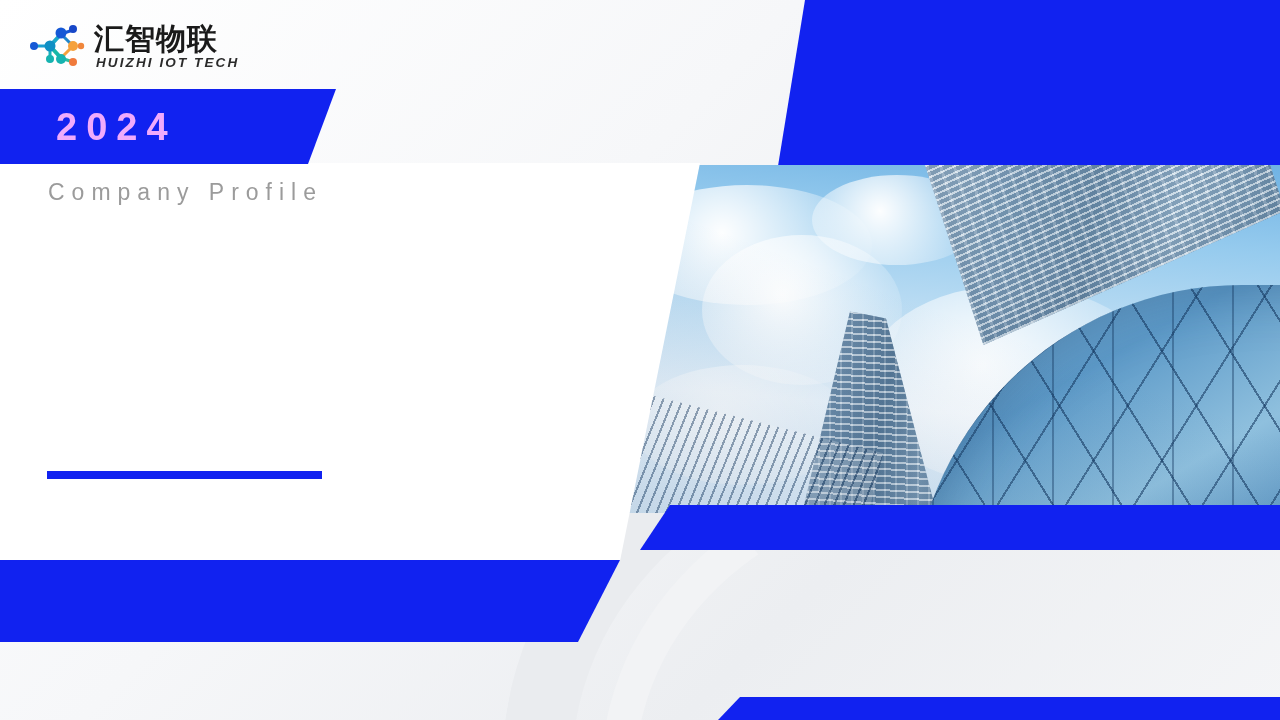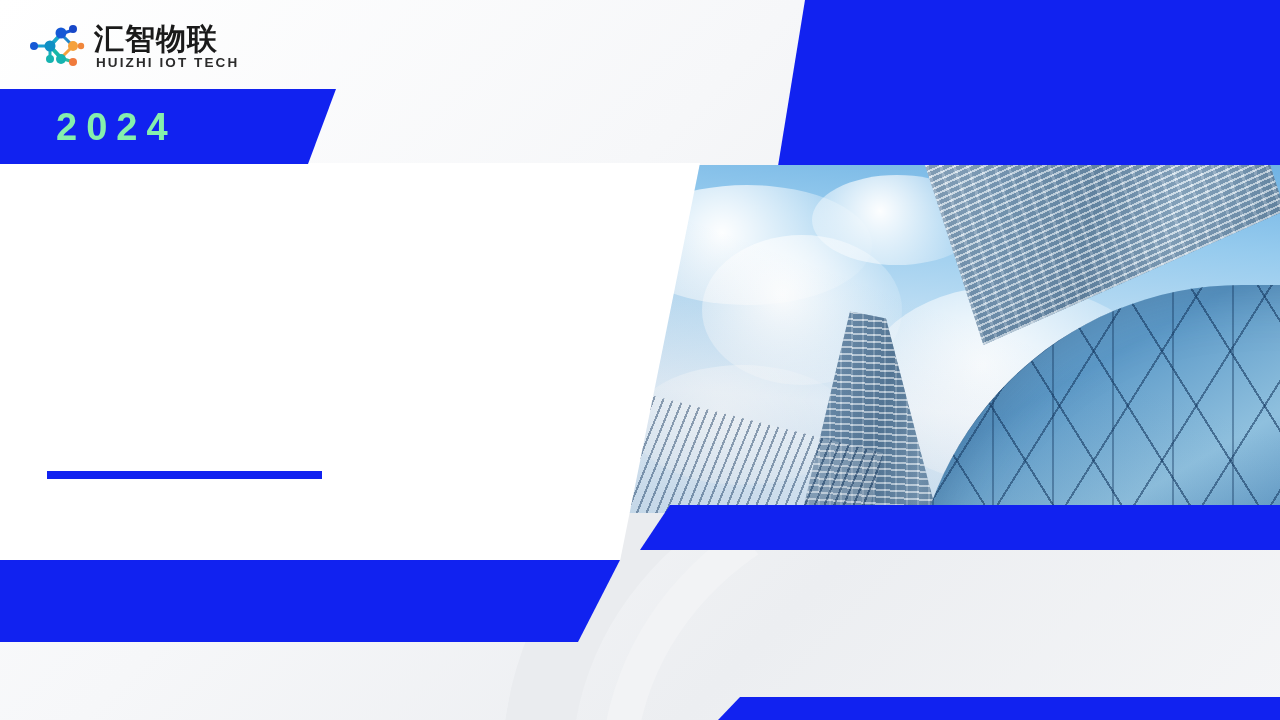--- a/index.html
+++ b/index.html
@@ -161,33 +161,33 @@
   #logo { position:absolute; left:28px; top:22px; width:230px; height:52px; }
   #logo-mark { position:absolute; left:0; top:2px; width:58px; height:44px; }
   #logo-zh {
     position:absolute; left:66px; top:0px;
     font-size:30px; font-weight:700; letter-spacing:1px; color:#1a1a1a;
     font-family:"DejaVu Sans","Liberation Sans",sans-serif;
     line-height:34px; white-space:nowrap;
   }
   #logo-en {
     position:absolute; left:68px; top:33px;
-    font-size:13.5px; font-weight:700; 
+    font-size:13.5px; font-weight:700; font-style:italic;
     letter-spacing:2.1px; color:#2b2b2b; white-space:nowrap;
   }
 
   
   #year-banner {
     position:absolute; left:0; top:89px; width:336px; height:75px;
     background:var(--brand);
     clip-path:polygon(0 0, 100% 0, calc(100% - 28px) 100%, 0 100%);
     display:flex; align-items:center;
   }
   #year-text {
-    color:#86efac; font-size:38px; font-weight:700; letter-spacing:9px;
+    color:#f0abfc; font-size:38px; font-weight:700; letter-spacing:9px;
     margin-left:56px; line-height:1;
   }
 
   
   #eyebrow {
     position:absolute; left:48px; top:179px;
     font-size:23px; letter-spacing:7px; color:#9b9b9b; font-weight:400;
     white-space:nowrap;
   }
   #main-title {
@@ -283,20 +283,21 @@
       </svg>
     </span>
     <span id="logo-zh">汇智物联</span>
     <span id="logo-en">HUIZHI IOT TECH</span>
   </div>
 
   <div id="year-banner">
     <span id="year-text">2024</span>
   </div>
 
+  <div id="eyebrow">Company Profile</div>
 
   <div id="main-title">
   </div>
 
 
   <div id="accent-rule"></div>
 
 
 </div>
 

